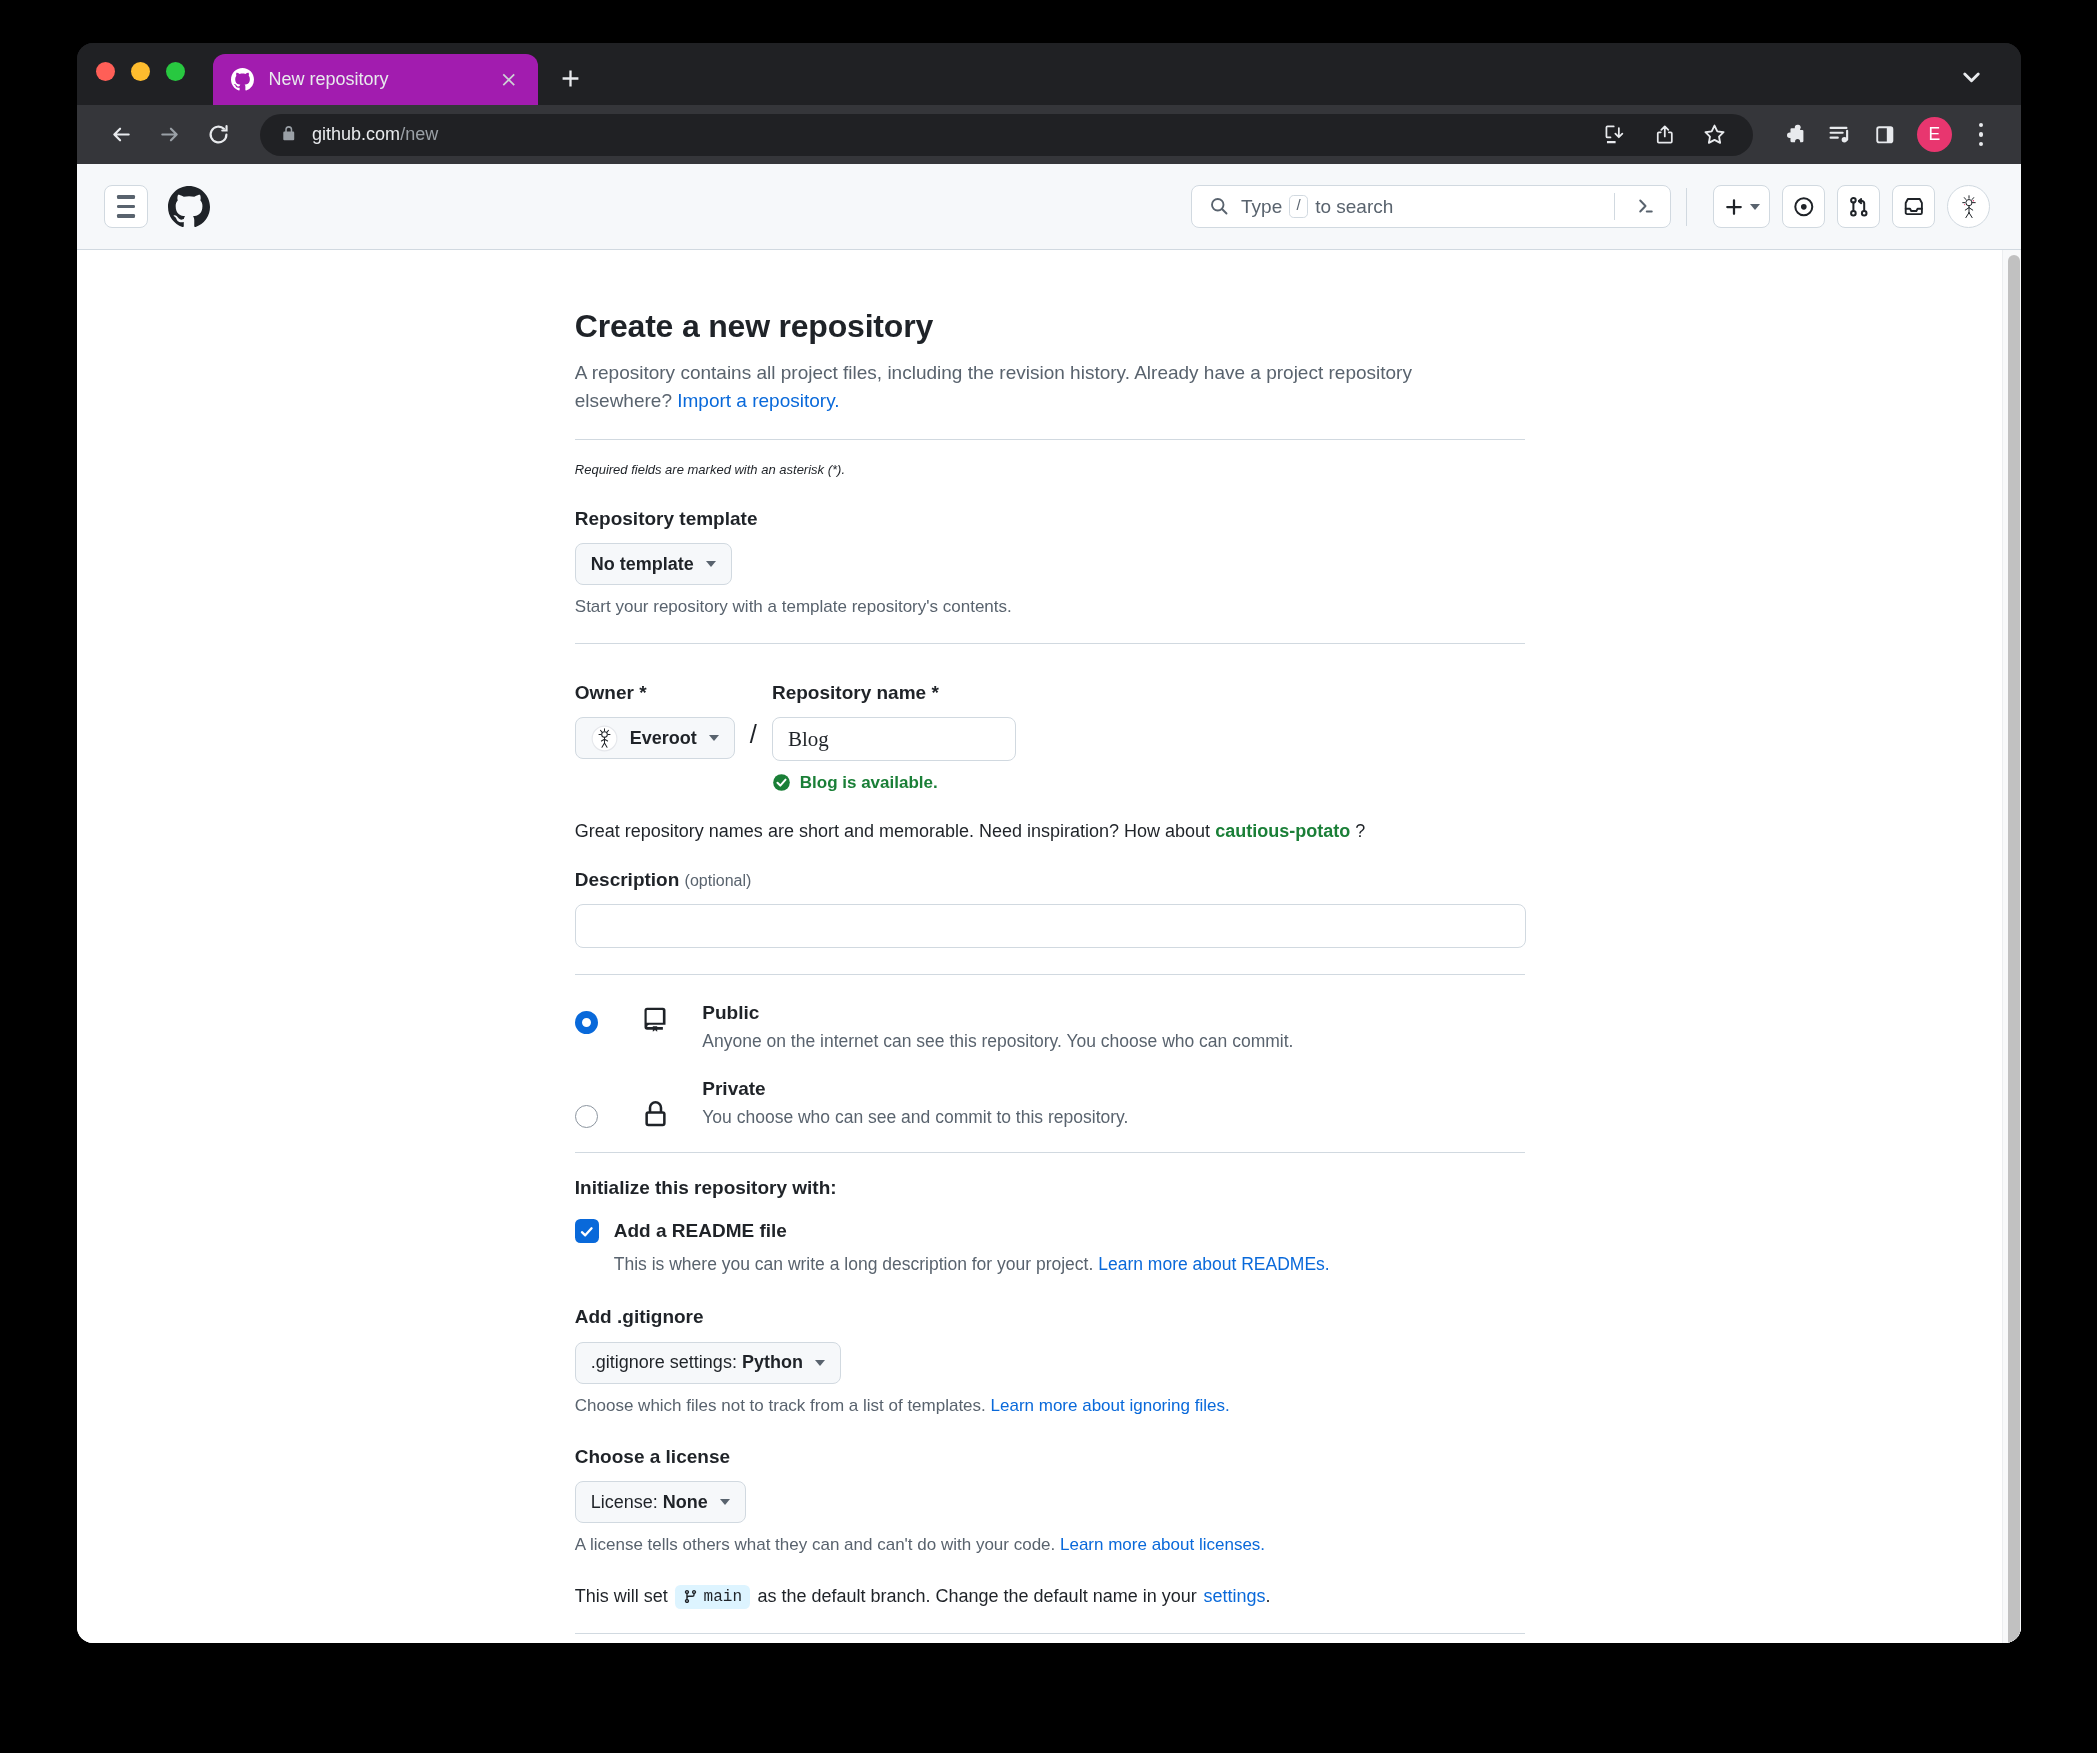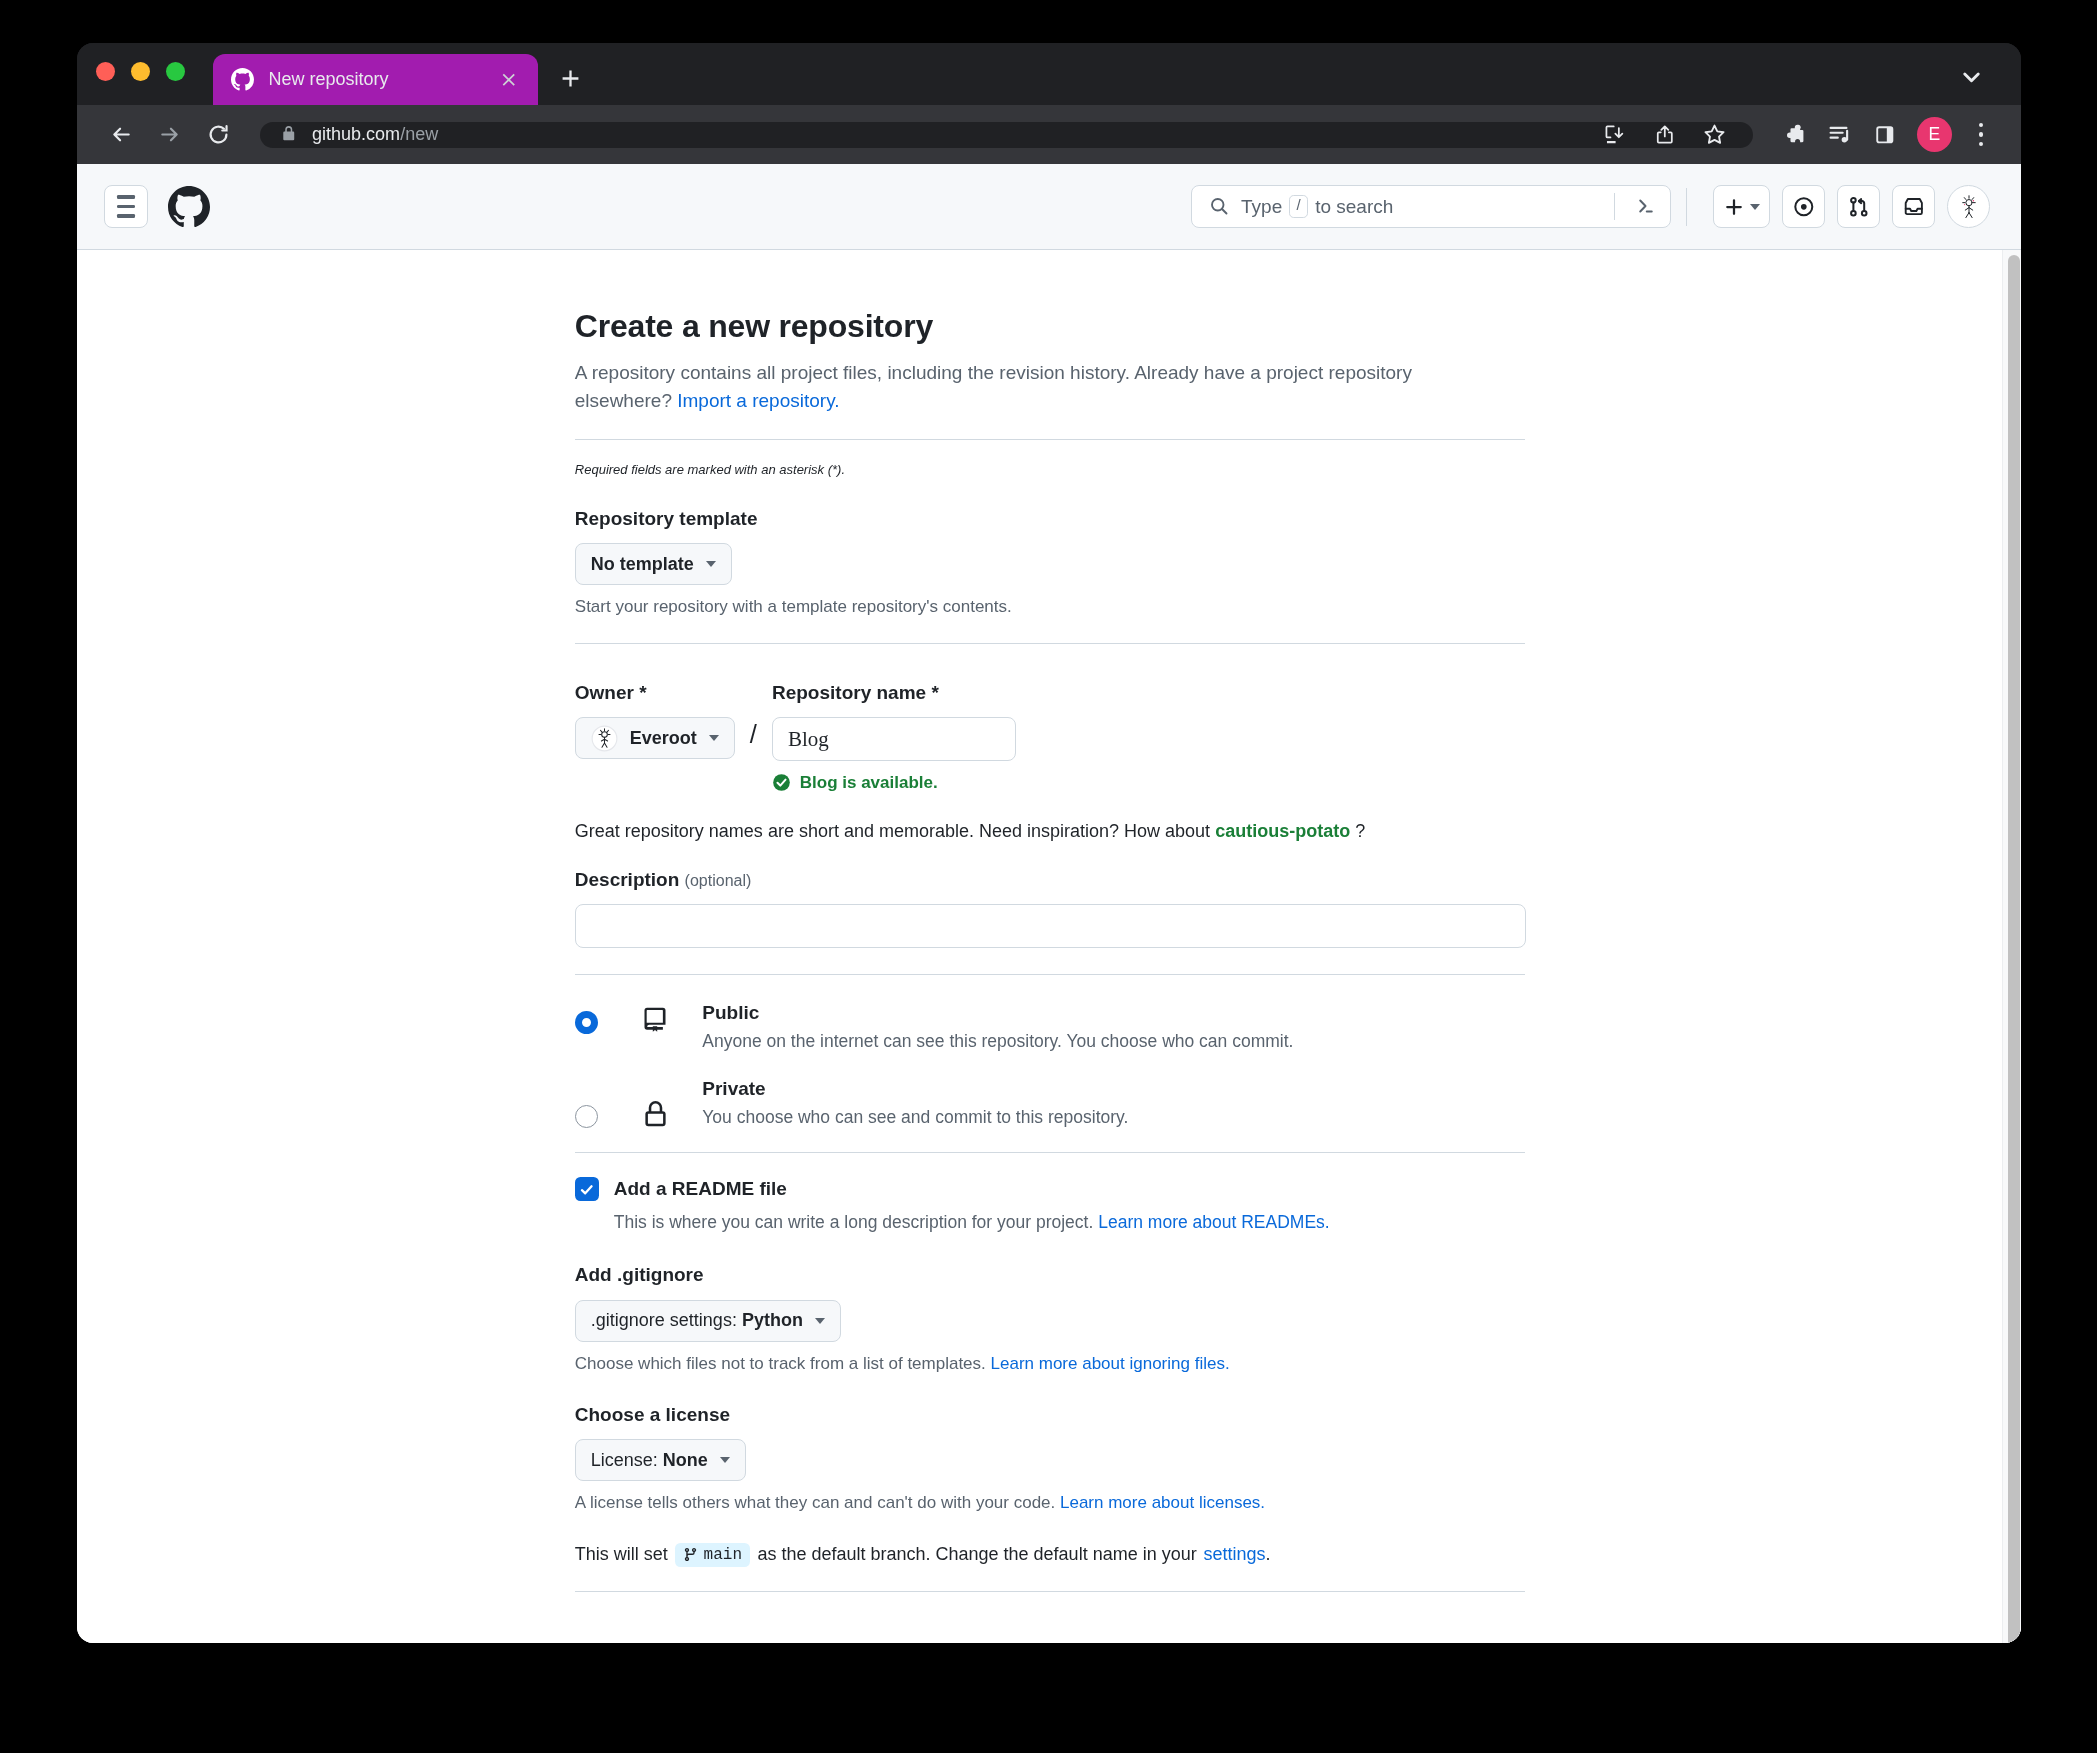--- a/index.html
+++ b/index.html
@@ -104,21 +104,21 @@
   }
   .nav-btn {
     width: 42px; height: 42px;
     display: flex; align-items: center; justify-content: center;
     color: #e8eaed;
     border-radius: 50%;
     flex: none;
   }
   .omnibox {
     flex: 1;
-    height: 26px;
+    height: 42px;
     background: #202124;
     border-radius: 23px;
     display: flex;
     align-items: center;
     padding: 0 20px;
     margin-left: 13.5px;
     margin-right: 0;
     gap: 15px;
     min-width: 0;
   }
@@ -722,20 +722,21 @@
             <span class="vis-text">
               <span class="vis-name" style="display:block">Private</span>
               <span class="vis-desc" style="display:block">You choose who can see and commit to this repository.</span>
             </span>
           </div>
         </div>
 
         <hr class="rule" style="margin-top:24px">
 
         <div class="section" style="margin-top:24px">
+          <div class="field-label">Initialize this repository with:</div>
           <div class="cb-row">
             <span class="checkbox">
               <svg width="17.5" height="17.5" viewBox="0 0 16 16" stroke="#ffffff" stroke-width="2.1" fill="none" stroke-linecap="round" stroke-linejoin="round">
                 <path d="M3.6 8.4 6.6 11.3 12.4 4.8"></path>
               </svg>
             </span>
             <span class="cb-label">Add a README file</span>
           </div>
           <div class="cb-desc">
             <span>This is where you can write a long description for your project.</span>

